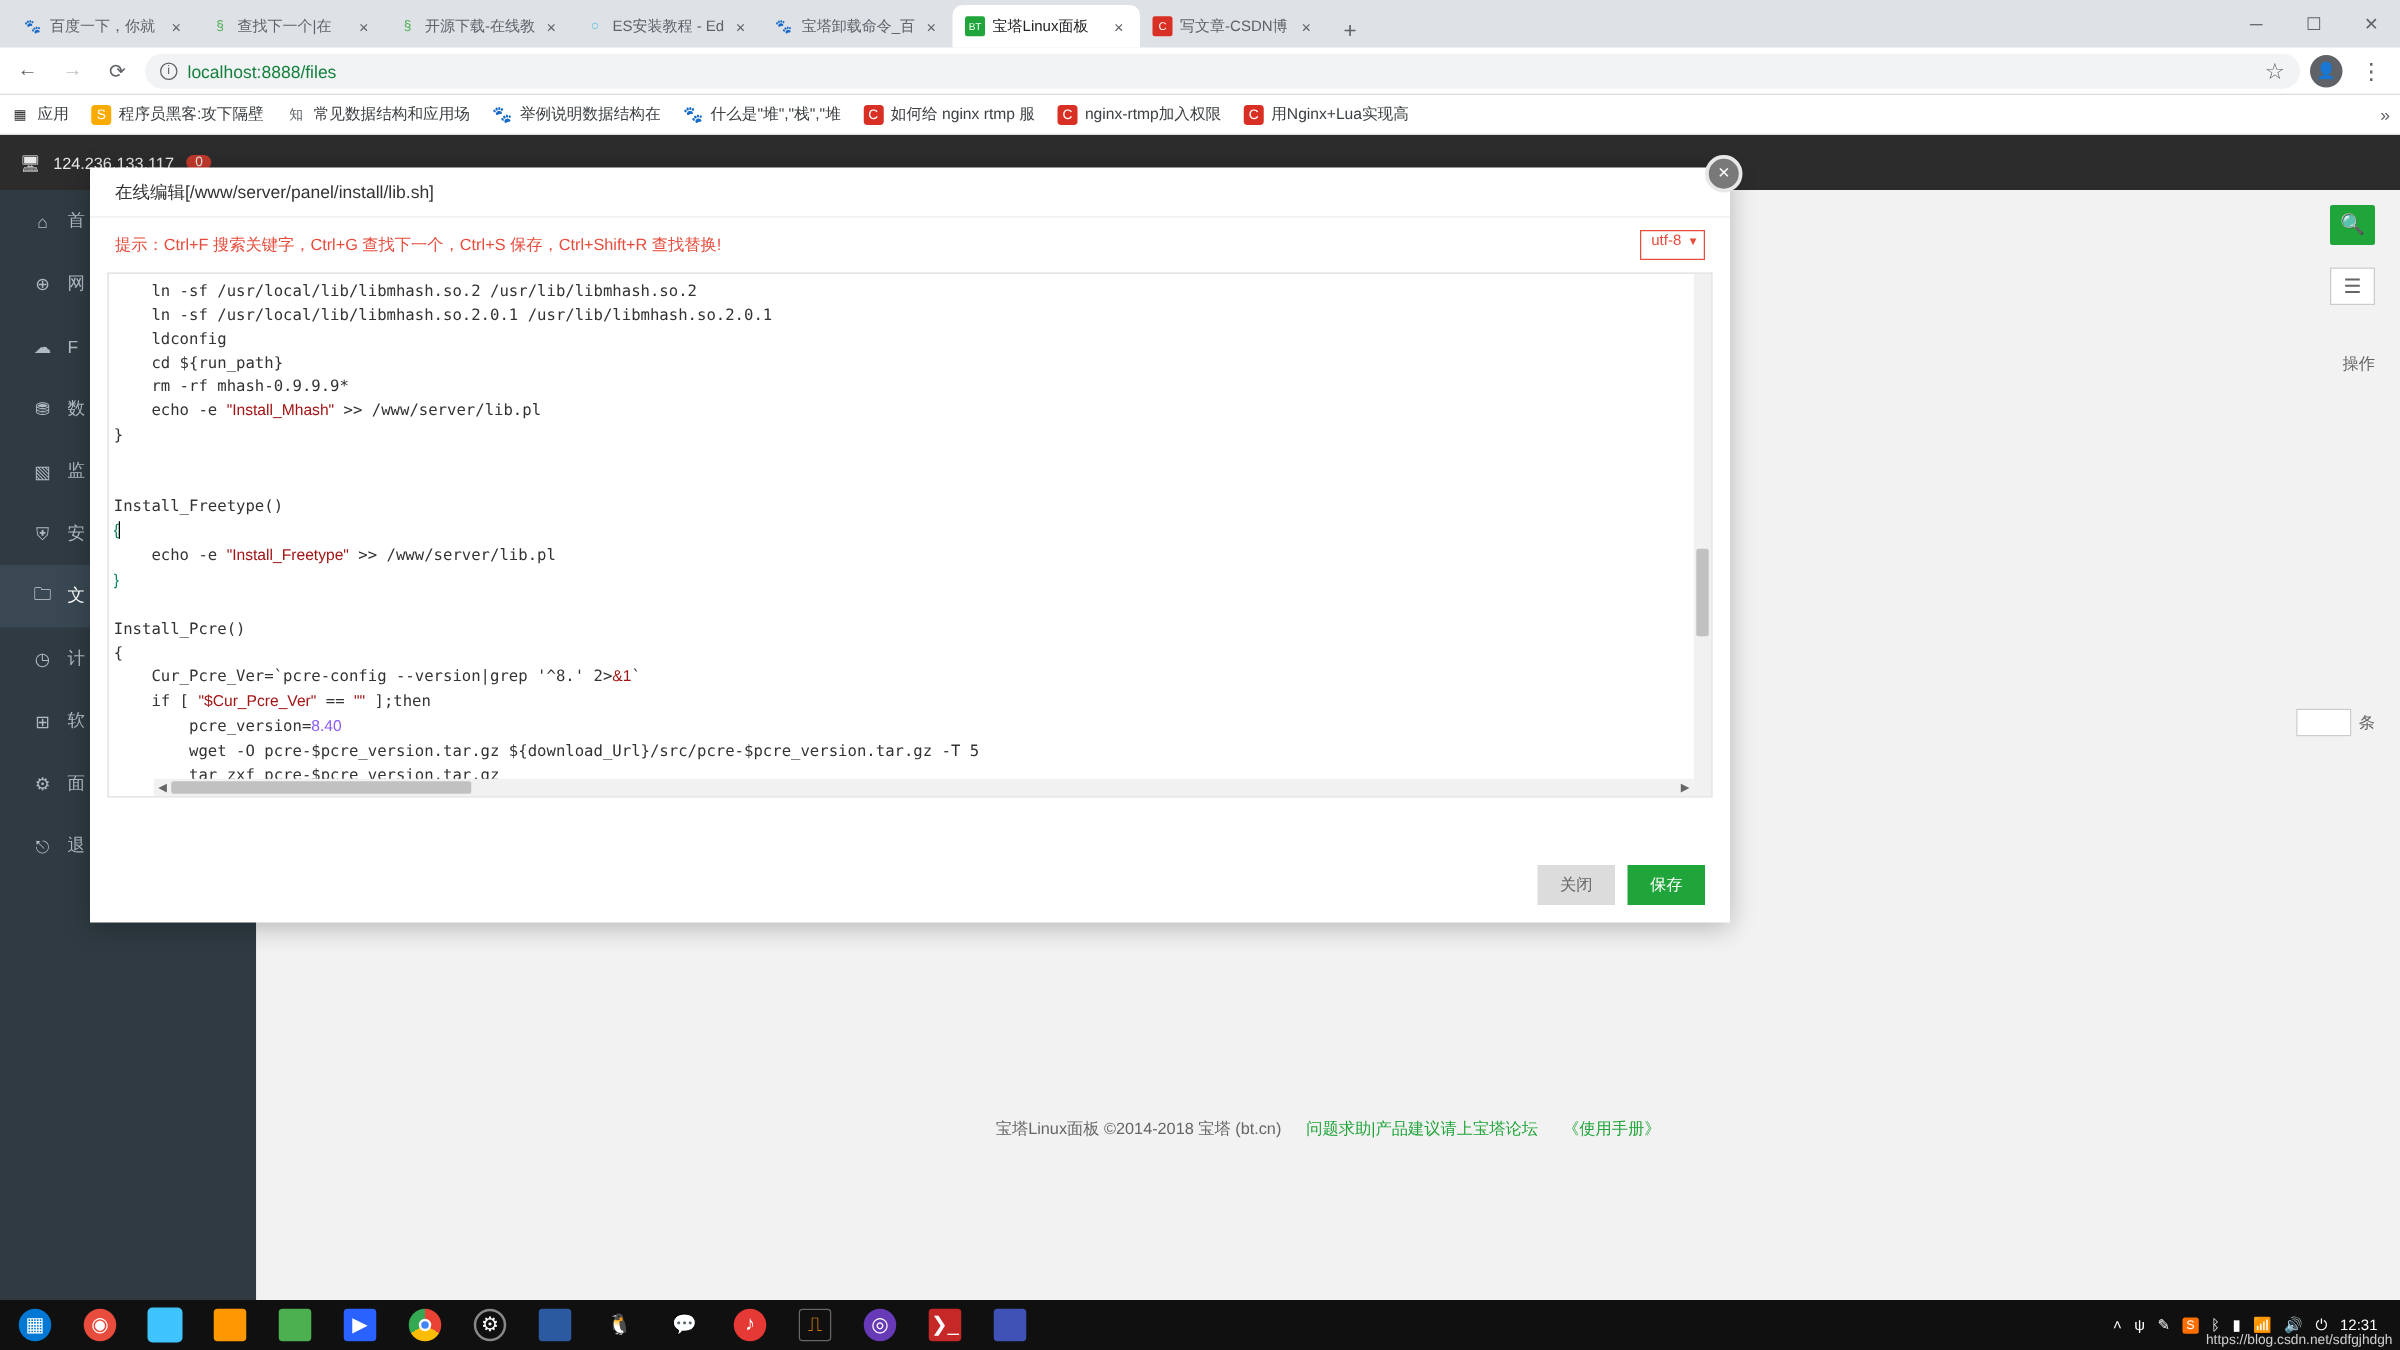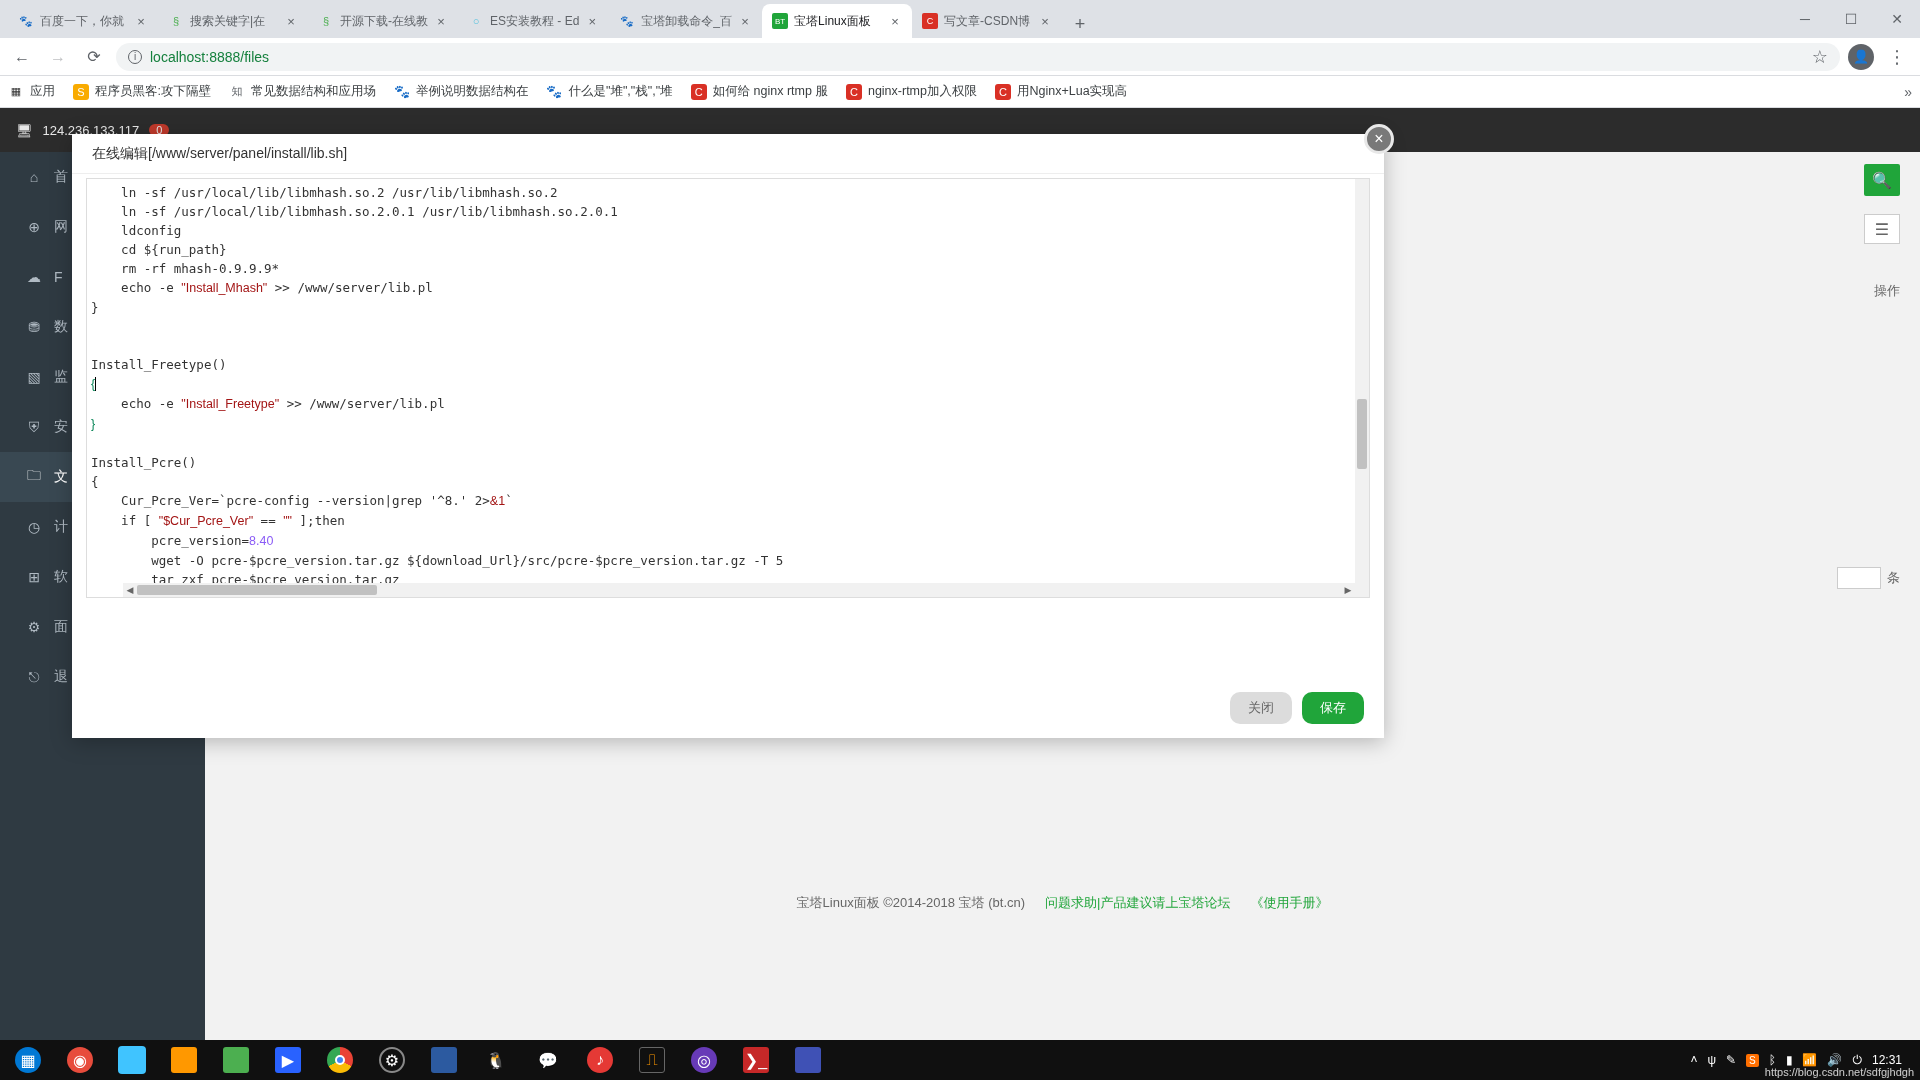--- a/index.html
+++ b/index.html
@@ -76,21 +76,21 @@
 .code-area .cursor { border-left: 1px solid #000; }
 .scrollbar-v { position: absolute; right: 0; top: 0; width: 14px; height: 100%; background: #f1f1f1; }
 .scroll-thumb-v { position: absolute; right: 2px; top: 220px; width: 10px; height: 70px; background: #c1c1c1; border-radius: 2px; }
 .scrollbar-h { position: absolute; bottom: 0; left: 36px; right: 14px; height: 14px; background: #f1f1f1; }
 .scroll-arrow { position: absolute; width: 14px; height: 14px; display: flex; align-items: center; justify-content: center; font-size: 9px; color: #666; }
 .scroll-arrow.l { left: 0; }
 .scroll-arrow.r { right: 0; }
 .scroll-thumb-h { position: absolute; left: 14px; top: 2px; height: 10px; width: 240px; background: #c1c1c1; border-radius: 2px; }
 
 .modal-buttons { position: absolute; right: 20px; bottom: 14px; display: flex; gap: 10px; }
-.btn { height: 32px; padding: 0 18px; border-radius: 10px; font-size: 13px; display: flex; align-items: center; justify-content: center; cursor: pointer; }
+.btn { height: 32px; padding: 0 18px; border-radius: 0; font-size: 13px; display: flex; align-items: center; justify-content: center; cursor: pointer; }
 .btn-close { background: #dcdcdc; color: #666; }
 .btn-save { background: #20a53a; color: #fff; }
 
 
 .taskbar { position: absolute; left: 0; bottom: 0; width: 100%; height: 40px; background: #101010; display: flex; align-items: center; padding: 0 8px; gap: 12px; }
 .task-icon { width: 40px; height: 40px; display: flex; align-items: center; justify-content: center; color: #fff; font-size: 16px; position: relative; }
 .task-icon .dot { width: 26px; height: 26px; border-radius: 50%; display: flex; align-items: center; justify-content: center; }
 .tray { margin-left: auto; display: flex; align-items: center; gap: 10px; color: #fff; font-size: 12px; padding-right: 10px; }
 .tray-time { text-align: right; }
 .watermark { position: absolute; right: 6px; bottom: 2px; font-size: 11px; color: #e2e2e2; opacity: 0.9; text-align: center; }
@@ -99,21 +99,21 @@
 <body>
 
 <div class="browser-tabs">
   <div class="tab">
       <span class="favicon" style="color:#2932e1">🐾</span>
       <span class="tab-title">百度一下，你就</span>
       <span class="tab-close">×</span>
     </div>
   <div class="tab">
       <span class="favicon" style="color:#4caf50">§</span>
-      <span class="tab-title">搜索关键字|在</span>
+      <span class="tab-title">查找下一个|在</span>
       <span class="tab-close">×</span>
     </div>
   <div class="tab">
       <span class="favicon" style="color:#4caf50">§</span>
       <span class="tab-title">开源下载-在线教</span>
       <span class="tab-close">×</span>
     </div>
   <div class="tab">
       <span class="favicon" style="color:#53c1de">○</span>
       <span class="tab-title">ES安装教程 - Ed</span>
@@ -261,20 +261,24 @@
         <span>宝塔Linux面板 ©2014-2018 宝塔 (bt.cn)</span>
         <span class="green">问题求助|产品建议请上宝塔论坛</span>
         <span class="green">《使用手册》</span>
       </div>
     </div>
   </div>
 
   <div class="modal">
     <div class="modal-close">×</div>
     <div class="modal-title">在线编辑[/www/server/panel/install/lib.sh]</div>
+    <div class="modal-tip-row">
+      <div class="modal-tip">提示：Ctrl+F 搜索关键字，Ctrl+G 查找下一个，Ctrl+S 保存，Ctrl+Shift+R 查找替换!</div>
+      <div class="enc-select"><span>utf-8</span></div>
+    </div>
     <div class="editor">
       <div class="code-area" id="code">    ln -sf /usr/local/lib/libmhash.so.2 /usr/lib/libmhash.so.2
     ln -sf /usr/local/lib/libmhash.so.2.0.1 /usr/lib/libmhash.so.2.0.1
     ldconfig
     cd ${run_path}
     rm -rf mhash-0.9.9.9*
     echo -e <span class="str">"Install_Mhash"</span> &gt;&gt; /www/server/lib.pl
 }
 
 

